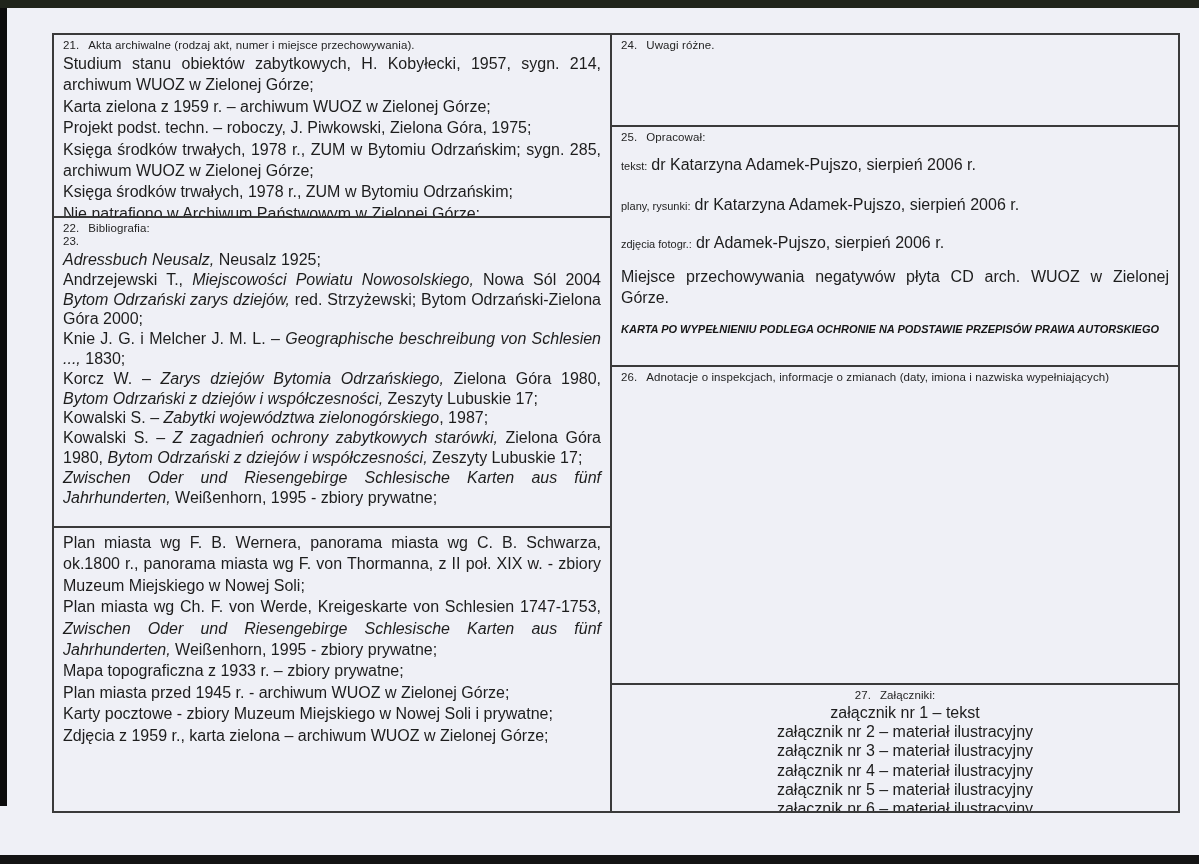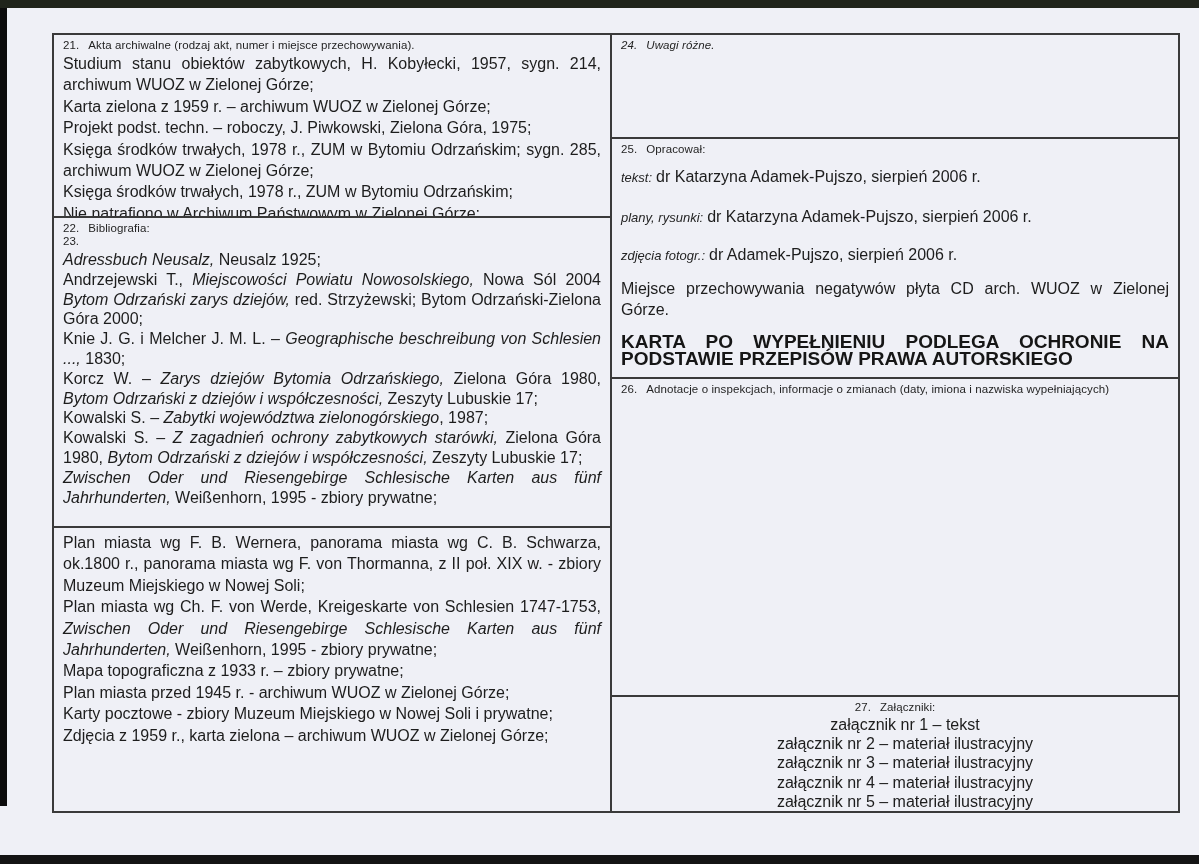--- a/index.html
+++ b/index.html
@@ -20,21 +20,21 @@
   }
   .col{display:flex;flex-direction:column;box-sizing:border-box;}
   .col-left{width:558px;border-right:2px solid #3a3a3a;}
   .col-right{flex:1;}
 
   .sec{box-sizing:border-box;padding:3px 9px 2px 9px;overflow:hidden;border-bottom:2px solid #3a3a3a;}
   .sec:last-child{border-bottom:none;}
   .s21{height:183px;}
   .s22{height:310px;}
   .s24l{flex:1;}
-  .s24r{height:104px;font-style:italic;}
+  .s24r{height:92px;}
   .s25{height:240px;}
   .s26{height:318px;}
   .s27{flex:1;text-align:center;}
 
   .sec-head{font-size:11.5px;line-height:14px;color:#242424;letter-spacing:0.1px;}
   .sec-head .num{margin-right:9px;}
   .sec-subhead{font-size:11.5px;line-height:13px;color:#242424;}
 
   .para{
     margin:0;font-size:16px;line-height:21.4px;
@@ -44,26 +44,26 @@
   .it{font-style:italic;}
 
   .s21 .sec-body{margin-top:1px;}
   .s22 .sec-body{margin-top:2px;}
   .s24l .sec-body{margin-top:1px;}
 
   .s25 .row{margin:0;white-space:nowrap;}
   .s25 .row-1{margin-top:12px;}
   .s25 .row-2{margin-top:22px;}
   .s25 .row-3{margin-top:20px;}
-  .small-label{font-size:13px;color:#242424;margin-right:4px;font-style:italic;}
+  .small-label{font-size:11px;color:#242424;margin-right:4px;}
   .row-val{font-size:16px;color:#1d1d1d;}
   .s25 .note{margin-top:14px;}
   .s25 .copyright{
-    margin-top:12px;font-size:19px;font-weight:bold;line-height:17px;
-    text-align:justify;text-justify:inter-word;color:#161616;
+    margin-top:12px;font-size:11px;font-weight:bold;line-height:17px;
+    text-align:justify;text-justify:inter-word;color:#161616;font-style:italic;
   }
 
   .s27 .attach{font-size:16px;line-height:19.2px;color:#1d1d1d;margin-left:20px;}
   .s27 .sec-head{margin-bottom:1px;}
 </style>
 </head>
 <body>
 
 <div class="edge edge-top"></div>
 <div class="edge edge-left"></div>

